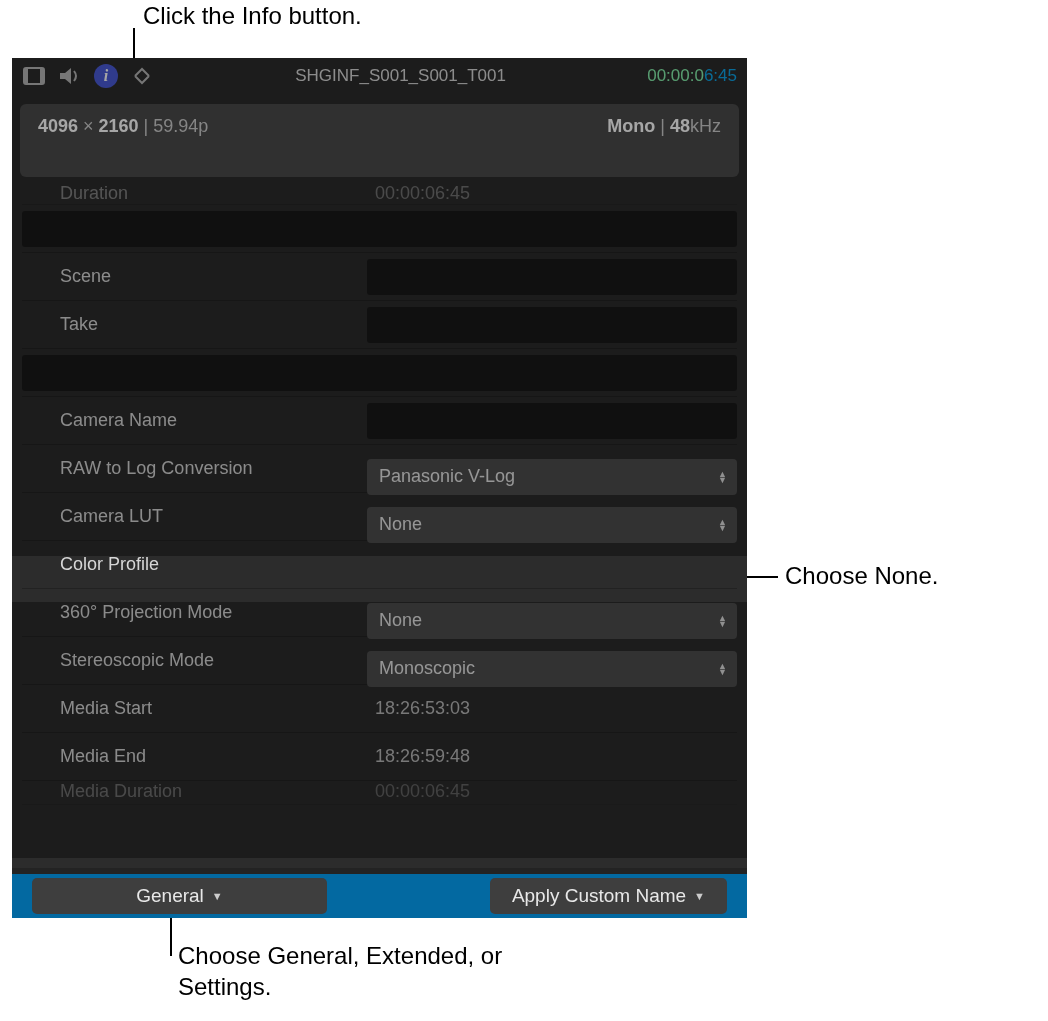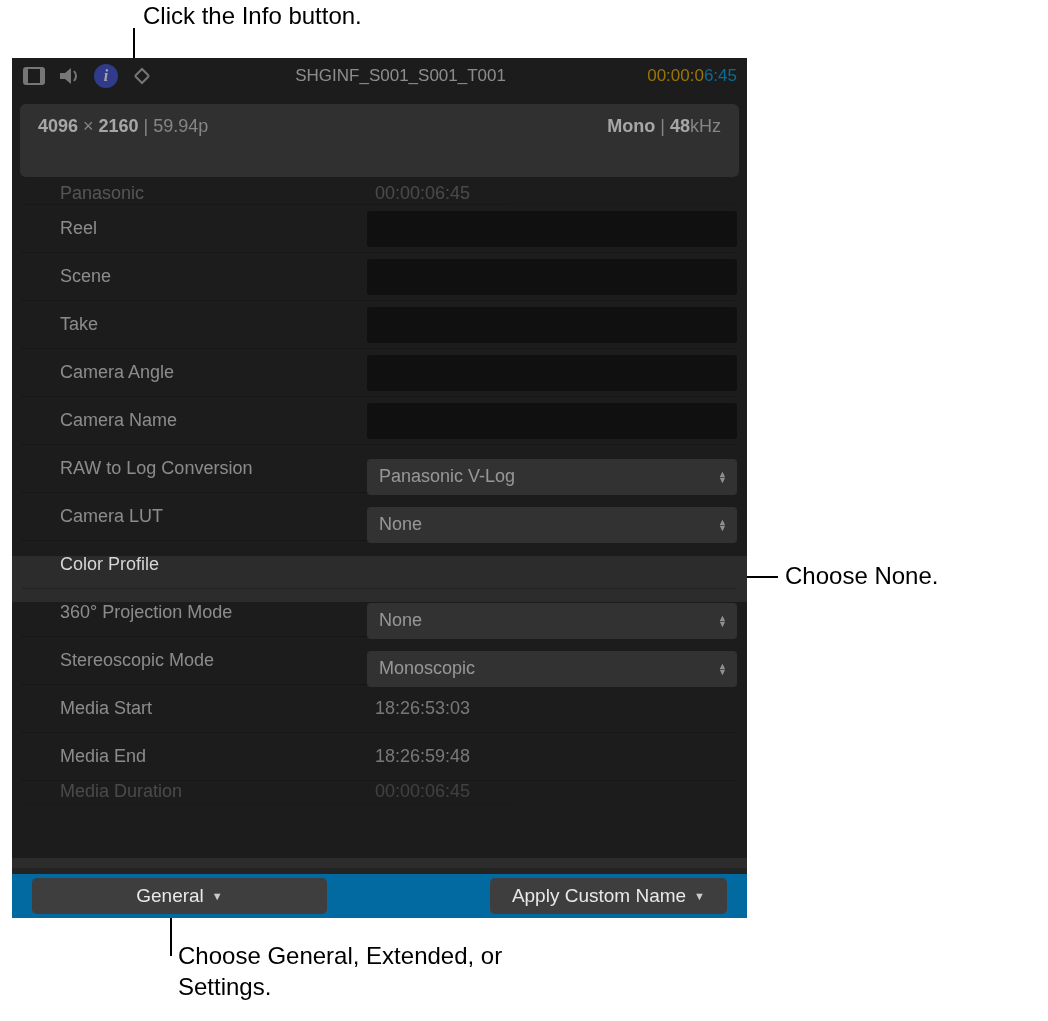--- a/index.html
+++ b/index.html
@@ -215,54 +215,52 @@
       </div>
       <div class="toolbar-icon info-icon-active">i</div>
       <div class="toolbar-icon">
         <svg width="22" height="20" viewBox="0 0 22 20">
             <path d="M4 10 L11 3 L18 10 M4 10 L11 17 L18 10" fill="none" stroke="#b5b5b5" stroke-width="2"></path>
           </svg>
       </div>
     </div>
     <div class="clip-name">SHGINF_S001_S001_T001</div>
     <div class="timecode">
-      <span style="color:#eab308;">00:00:0</span><span class="tc-bright">6:45</span>
+      <span style="color:#86efac;">00:00:0</span><span class="tc-bright">6:45</span>
     </div>
   </div>
 
   <div class="summary-box">
     <div>
       <b>4096</b><span> × </span><b>2160</b><span> | </span><span>59.94p</span>
     </div>
     <div>
       <b>Mono</b><span> | </span><b>48</b><span>kHz</span>
     </div>
   </div>
 
   <div class="fields-container">
 
     <div class="field-row cut-top" style="opacity:0.5;">
-      <div class="field-label">Panasonic</div>
+      <div class="field-label">Duration</div>
       <div class="field-value">00:00:06:45</div>
     </div>
 
     <div class="field-row">
-      <div class="field-label">Reel</div>
       <input class="field-input" value="" style="">
     </div>
     <div class="field-row">
       <div class="field-label">Scene</div>
       <input class="field-input" value="" style="">
     </div>
     <div class="field-row">
       <div class="field-label">Take</div>
       <input class="field-input" value="" style="">
     </div>
     <div class="field-row">
-      <div class="field-label">Camera Angle</div>
       <input class="field-input" value="" style="">
     </div>
     <div class="field-row">
       <div class="field-label">Camera Name</div>
       <input class="field-input" value="" style="">
     </div>
 
     <div class="field-row">
       <div class="field-label">RAW to Log Conversion</div>
       <div class="field-select">

